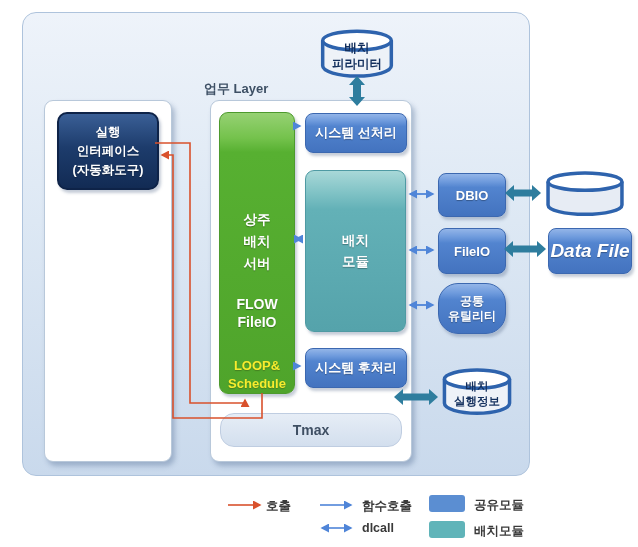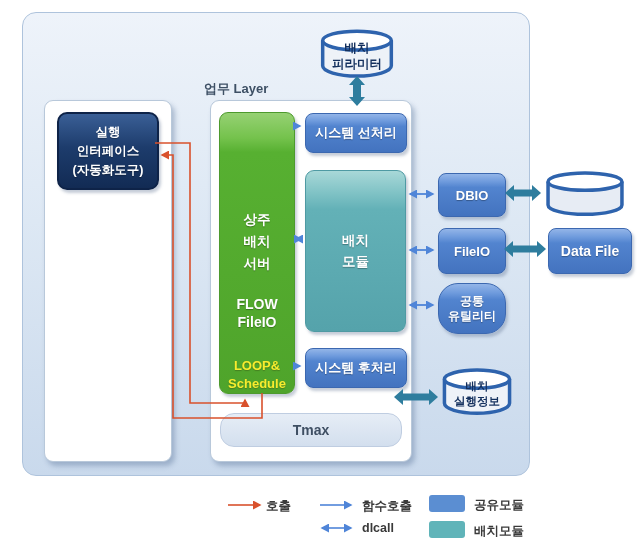--- a/index.html
+++ b/index.html
@@ -56,21 +56,21 @@
   .tmax-bar{
     left:220px;top:413px;width:180px;height:32px;
     background:linear-gradient(180deg,#e6edf6,#d3dfee);
     border:1px solid #bfcde1;border-radius:14px;
     display:flex;align-items:center;justify-content:center;
     color:#3f4f63;font-size:14px;font-weight:bold;
   }
   .dbio-box{left:438px;top:173px;width:66px;height:42px;font-size:13px;}
   .fileio-box{left:438px;top:228px;width:66px;height:44px;font-size:13px;}
   .util-box{left:438px;top:283px;width:66px;height:49px;font-size:12px;line-height:15px;border-radius:20px;}
-  .datafile-box{left:548px;top:228px;width:82px;height:44px;font-size:14px;}
+  .datafile-box{left:548px;top:228px;width:82px;height:44px;font-size:19px;font-style:italic;}
   
   .cyl{display:block;}
   .cyl svg{position:absolute;left:0;top:0;width:100%;height:100%;}
   .cyl-text{
     position:absolute;left:0;top:0;width:100%;height:100%;
     display:flex;flex-direction:column;align-items:center;justify-content:center;
     color:#14305e;font-weight:bold;text-align:center;
   }
   .cyl-param{left:318px;top:28px;width:78px;height:52px;}
   .cyl-param .cyl-text{font-size:12.5px;line-height:16px;padding-top:2px;}

